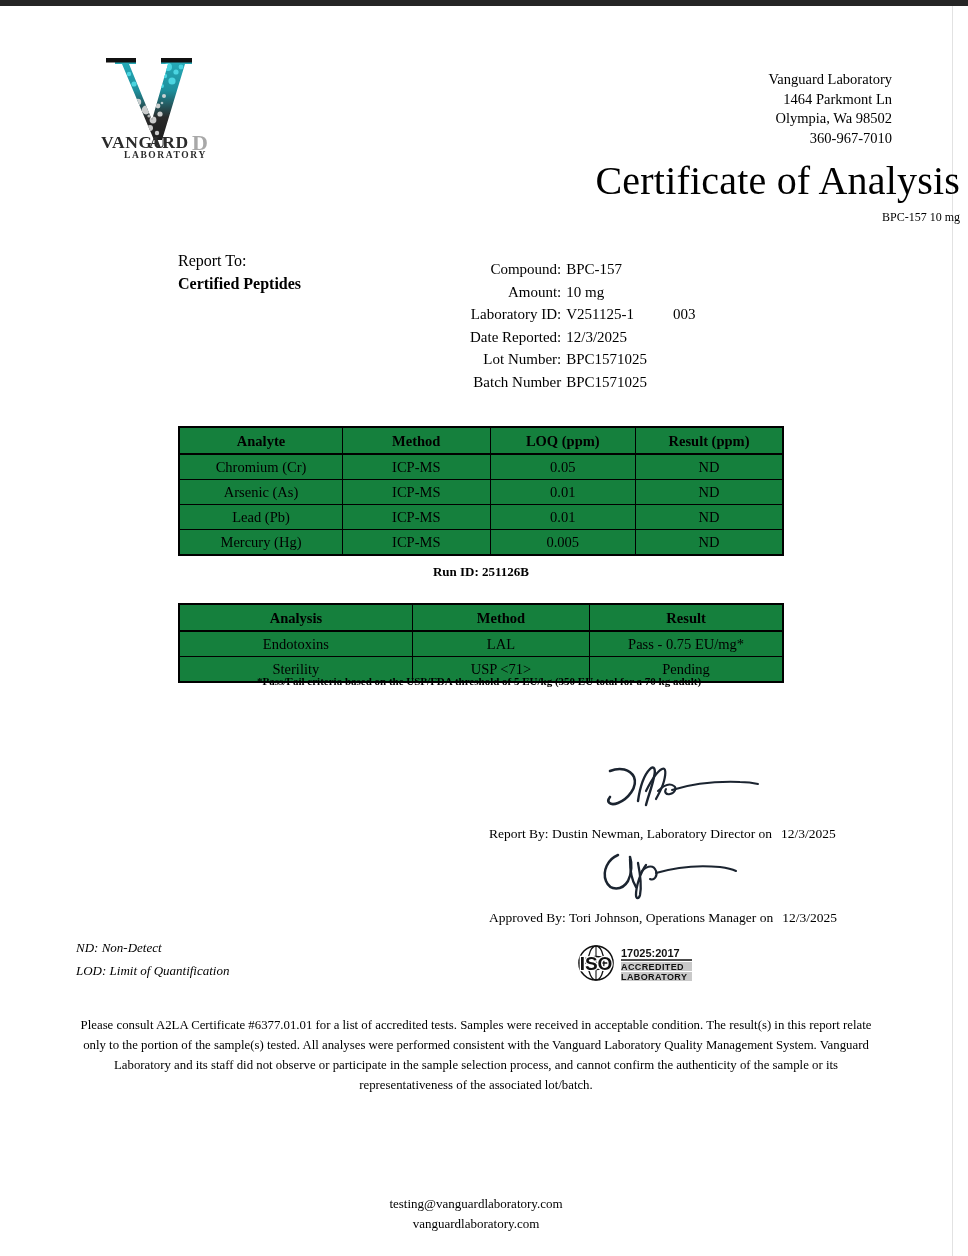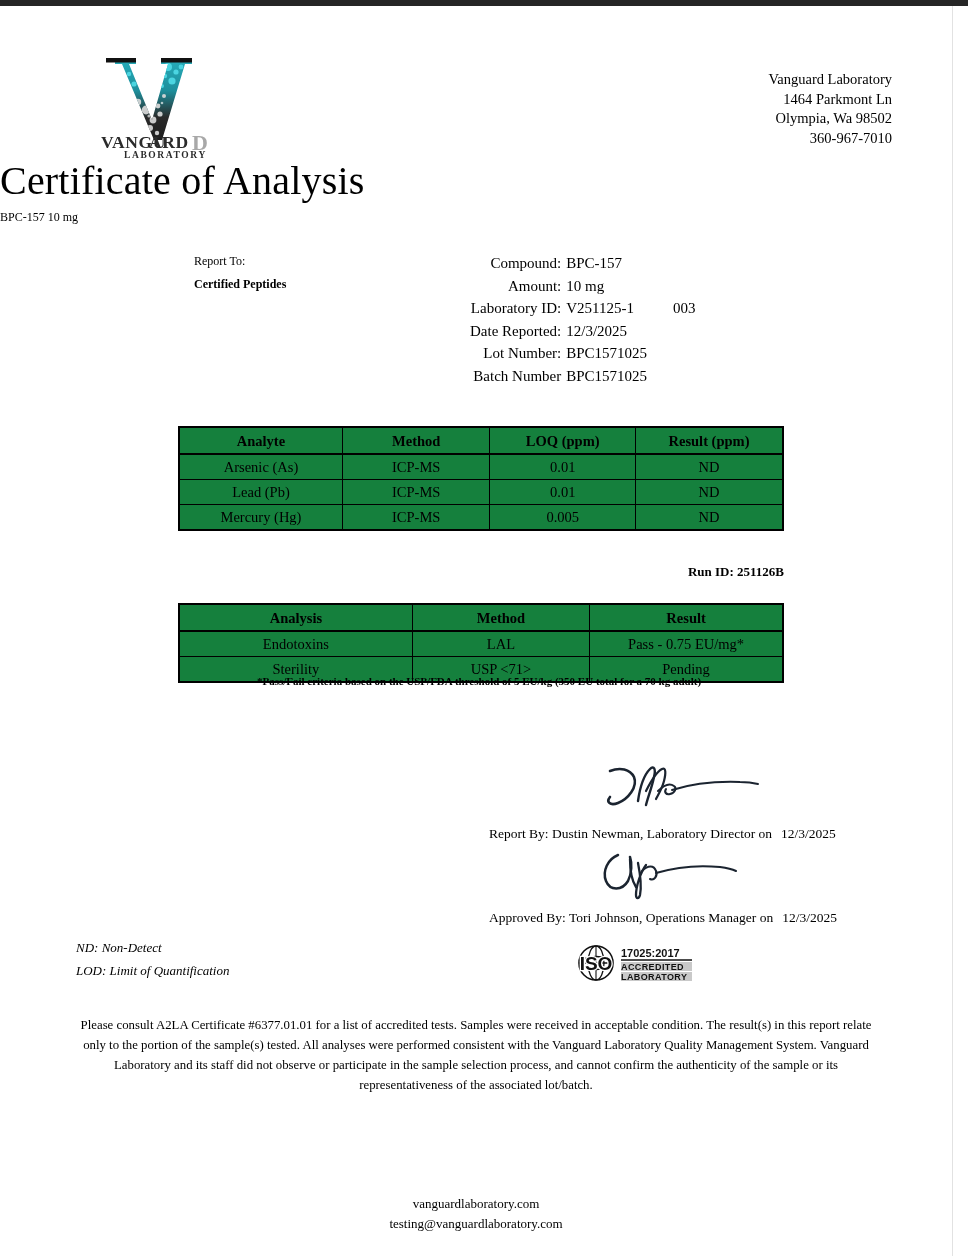--- a/index.html
+++ b/index.html
@@ -55,23 +55,23 @@
     right: 60px; top: 18px;
     text-align: right;
     font-size: 14.5px;
     line-height: 19.5px;
     margin-top: 12px;
   }
 
   
   .title-block {
     position: absolute;
-    top: 152px; left: 0;
+    top: 152px; left: 8px;
     width: 952px;
-    text-align: left;
+    text-align: right;
   }
   .doc-title {
     font-size: 40px;
     line-height: 46px;
     letter-spacing: 0.2px;
     font-weight: normal;
     margin: 0;
   }
   .doc-subtitle {
     font-size: 12px;
@@ -82,28 +82,27 @@
   
   .info-block {
     position: absolute;
     top: 244px; left: 0;
     width: 952px;
     height: 140px;
   }
   .report-to {
     position: absolute;
     left: 178px; top: 0;
-    font-size: 12px;
+    font-size: 16px;
     line-height: 22.5px;
-    margin-left: 16px;
   }
   .report-to .who { font-weight: bold; }
   .meta-table {
     position: absolute;
-    left: 470px; top: 4px;
+    left: 470px; top: 10px;
     border-collapse: collapse;
     font-size: 15px;
   }
   .meta-table td {
     padding: 0 0 3px 0;
     line-height: 19.5px;
     vertical-align: top;
     white-space: nowrap;
   }
   .meta-table td.lbl {
@@ -140,21 +139,21 @@
   }
   #metals-table col.c1 { width: 164px; }
   #metals-table col.c2 { width: 148px; }
   #metals-table col.c3 { width: 146px; }
   #metals-table col.c4 { width: 148px; }
 
   .run-id {
     position: absolute;
     top: 558px; left: 178px;
     width: 606px;
-    text-align: right;
+    text-align: center;
     font-size: 13px;
     font-weight: bold;
     line-height: 16px;
   }
 
   #analysis-table {
     top: 597px; left: 178px; width: 606px;
   }
   #analysis-table col.c1 { width: 234px; }
   #analysis-table col.c2 { width: 178px; }
@@ -364,20 +363,26 @@
     <thead>
       <tr>
         <th>Analyte</th>
         <th>Method</th>
         <th>LOQ (ppm)</th>
         <th>Result (ppm)</th>
       </tr>
     </thead>
     <tbody>
       <tr>
+        <td>Chromium (Cr)</td>
+        <td>ICP-MS</td>
+        <td>0.05</td>
+        <td>ND</td>
+      </tr>
+      <tr>
         <td>Arsenic (As)</td>
         <td>ICP-MS</td>
         <td>0.01</td>
         <td>ND</td>
       </tr>
       <tr>
         <td>Lead (Pb)</td>
         <td>ICP-MS</td>
         <td>0.01</td>
         <td>ND</td>
@@ -479,17 +484,17 @@
       <rect x="47" y="18" width="71" height="9" fill="#c9c9c9"></rect>
       <text x="47" y="26" font-family="'Liberation Sans', sans-serif" font-size="9" font-weight="bold" fill="#111" letter-spacing="0.4">ACCREDITED</text>
       <rect x="47" y="28" width="71" height="9" fill="#c9c9c9"></rect>
       <text x="47" y="36" font-family="'Liberation Sans', sans-serif" font-size="9" font-weight="bold" fill="#111" letter-spacing="0.4">LABORATORY</text>
     </svg>
   </div>
 
   <p class="disclaimer">Please consult A2LA Certificate #6377.01.01 for a list of accredited tests. Samples were received in acceptable condition. The result(s) in this report relate only to the portion of the sample(s) tested. All analyses were performed consistent with the Vanguard Laboratory Quality Management System. Vanguard Laboratory and its staff did not observe or participate in the sample selection process, and cannot confirm the authenticity of the sample or its representativeness of the associated lot/batch.</p>
 
   <div class="footer">
+    <div>testing@vanguardlaboratory.com</div>
     <div>vanguardlaboratory.com</div>
-    <div>testing@vanguardlaboratory.com</div>
   </div>
 
 </div>
 
 </body></html>

